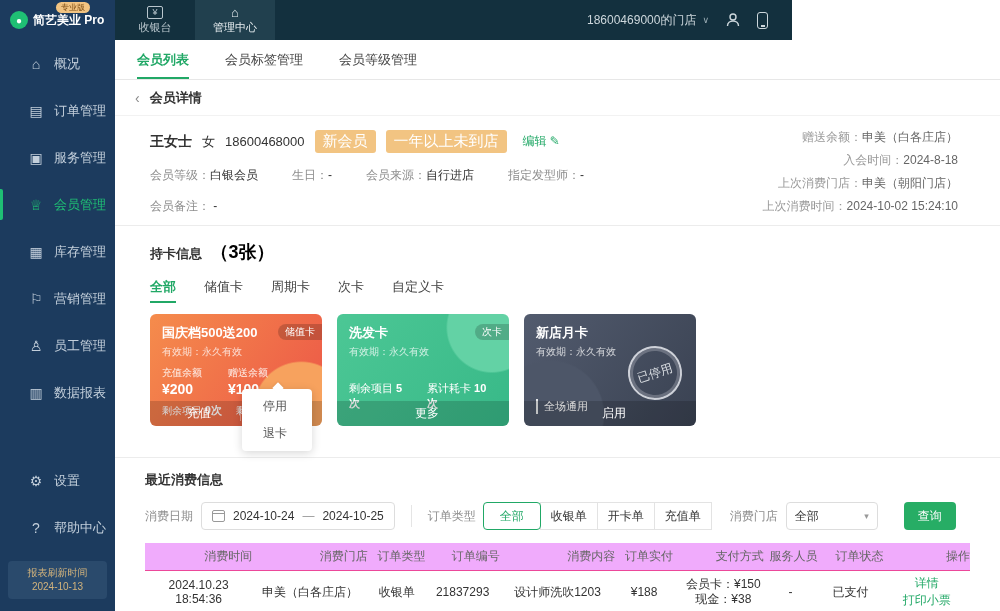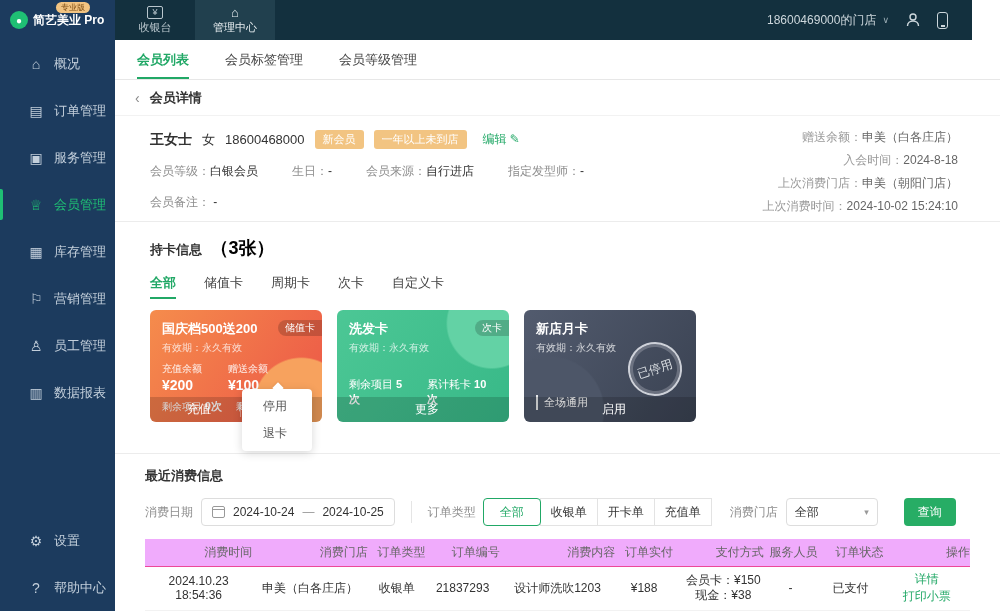--- a/index.html
+++ b/index.html
@@ -1,21 +1,21 @@
 <!DOCTYPE html>
 <html style="--accent: #21a866; --topbar: #13303e; --sidebar: #1c3b5e;"><head>
 <meta charset="utf-8">
 <style>
   * { margin:0; padding:0; box-sizing:border-box; }
   html,body { width:1000px; height:611px; overflow:hidden; font-family:"Liberation Sans","DejaVu Sans",sans-serif; background:#fff; }
   :root{
     --accent:#21a866; --topbar:#13303e; --sidebar:#1c3b5e; --sidebar-active:#1fbf74;
   }
   
-  .topbar{ position:fixed; left:0; top:0; width:972px; height:40px; background:var(--topbar); display:flex; align-items:stretch; z-index:30;}
+  .topbar{ position:fixed; left:0; top:0; width:792px; height:40px; background:var(--topbar); display:flex; align-items:stretch; z-index:30;}
   .logo-area{ width:115px; background:var(--sidebar); display:flex; align-items:center; padding-left:10px; position:relative; }
   .logo-circle{ width:18px; height:18px; border-radius:50%; background:#1fbf74; display:inline-flex; align-items:center; justify-content:center; color:#fff; font-size:10px; margin-right:5px;}
   .logo-text{ color:#fff; font-size:12px; font-weight:bold; white-space:nowrap;}
   .logo-badge{ position:absolute; top:2px; left:56px; background:#f2c482; color:#7a4a12; font-size:8px; padding:0 5px; border-radius:6px; line-height:11px;}
   .top-nav{ display:flex; }
   .top-nav-item{ width:80px; display:flex; flex-direction:column; align-items:center; justify-content:center; color:#b9c6cd; font-size:11px; cursor:pointer; gap:1px;}
   .top-nav-item.active{ background:#21404e; color:#e8eef1;}
   .tn-icon{ font-size:13px; line-height:13px; }
   .icon-cashier{ display:inline-block; border:1px solid #b9c6cd; border-radius:2px; font-size:9px; line-height:11px; width:16px; text-align:center; color:#b9c6cd;}
   .top-right{ margin-left:auto; display:flex; align-items:center; gap:16px; padding-right:24px; color:#cdd7dc; font-size:12px;}
@@ -41,21 +41,21 @@
   .tab.active:after{ content:""; position:absolute; left:0; right:0; bottom:0; height:2px; background:var(--accent);}
   
   .crumb{ height:36px; display:flex; align-items:center; padding-left:20px; gap:10px; border-bottom:1px solid #f2f2f2;}
   .crumb .back{ color:#888; font-size:14px; cursor:pointer;}
   .crumb .title{ font-size:13px; color:#333; font-weight:bold;}
   
   .member{ position:relative; padding:14px 35px 10px; border-bottom:1px solid #ececec;}
   .m-line1{ display:flex; align-items:center; gap:10px;}
   .m-name{ font-size:14px; font-weight:bold; color:#333;}
   .m-gender,.m-phone{ font-size:13px; color:#333;}
-  .m-badge{ background:#f2c482; color:#fff; font-size:11px; padding:2px 8px; border-radius:3px;}
+  .m-badge{ background:#f2c482; color:#fff; font-size:15px; padding:2px 8px; border-radius:3px;}
   .m-edit{ color:var(--accent); font-size:12px; cursor:pointer; margin-left:6px;}
   .m-line2{ display:flex; gap:34px; margin-top:14px; font-size:12px;}
   .m-line2 .lbl, .m-remark .lbl{ color:#8d8d8d;}
   .m-line2 .val, .m-remark .val{ color:#333;}
   .m-remark{ margin-top:14px; font-size:12px;}
   .m-right{ position:absolute; right:42px; top:10px; text-align:right; font-size:12px; line-height:23px;}
   .m-right .lbl{ color:#999;}
   .m-right .val{ color:#666;}
   
   .cards-sec{ padding:14px 35px 0; border-bottom:1px solid #ececec; height:232px; position:relative;}
@@ -177,20 +177,24 @@
     <span>数据报表</span>
   </div>
   <div class="side-spacer"></div>
   <div class="side-item">
     <span class="s-icon">⚙</span>
     <span>设置</span>
   </div>
   <div class="side-item">
     <span class="s-icon">?</span>
     <span>帮助中心</span>
+  </div>
+  <div class="side-refresh">
+    <div>报表刷新时间</div>
+    <div>2024-10-13</div>
   </div>
 </aside>
 
 <div class="main">
 
   <div class="tabbar">
     <div class="tab active">会员列表</div>
     <div class="tab">会员标签管理</div>
     <div class="tab">会员等级管理</div>
   </div>

